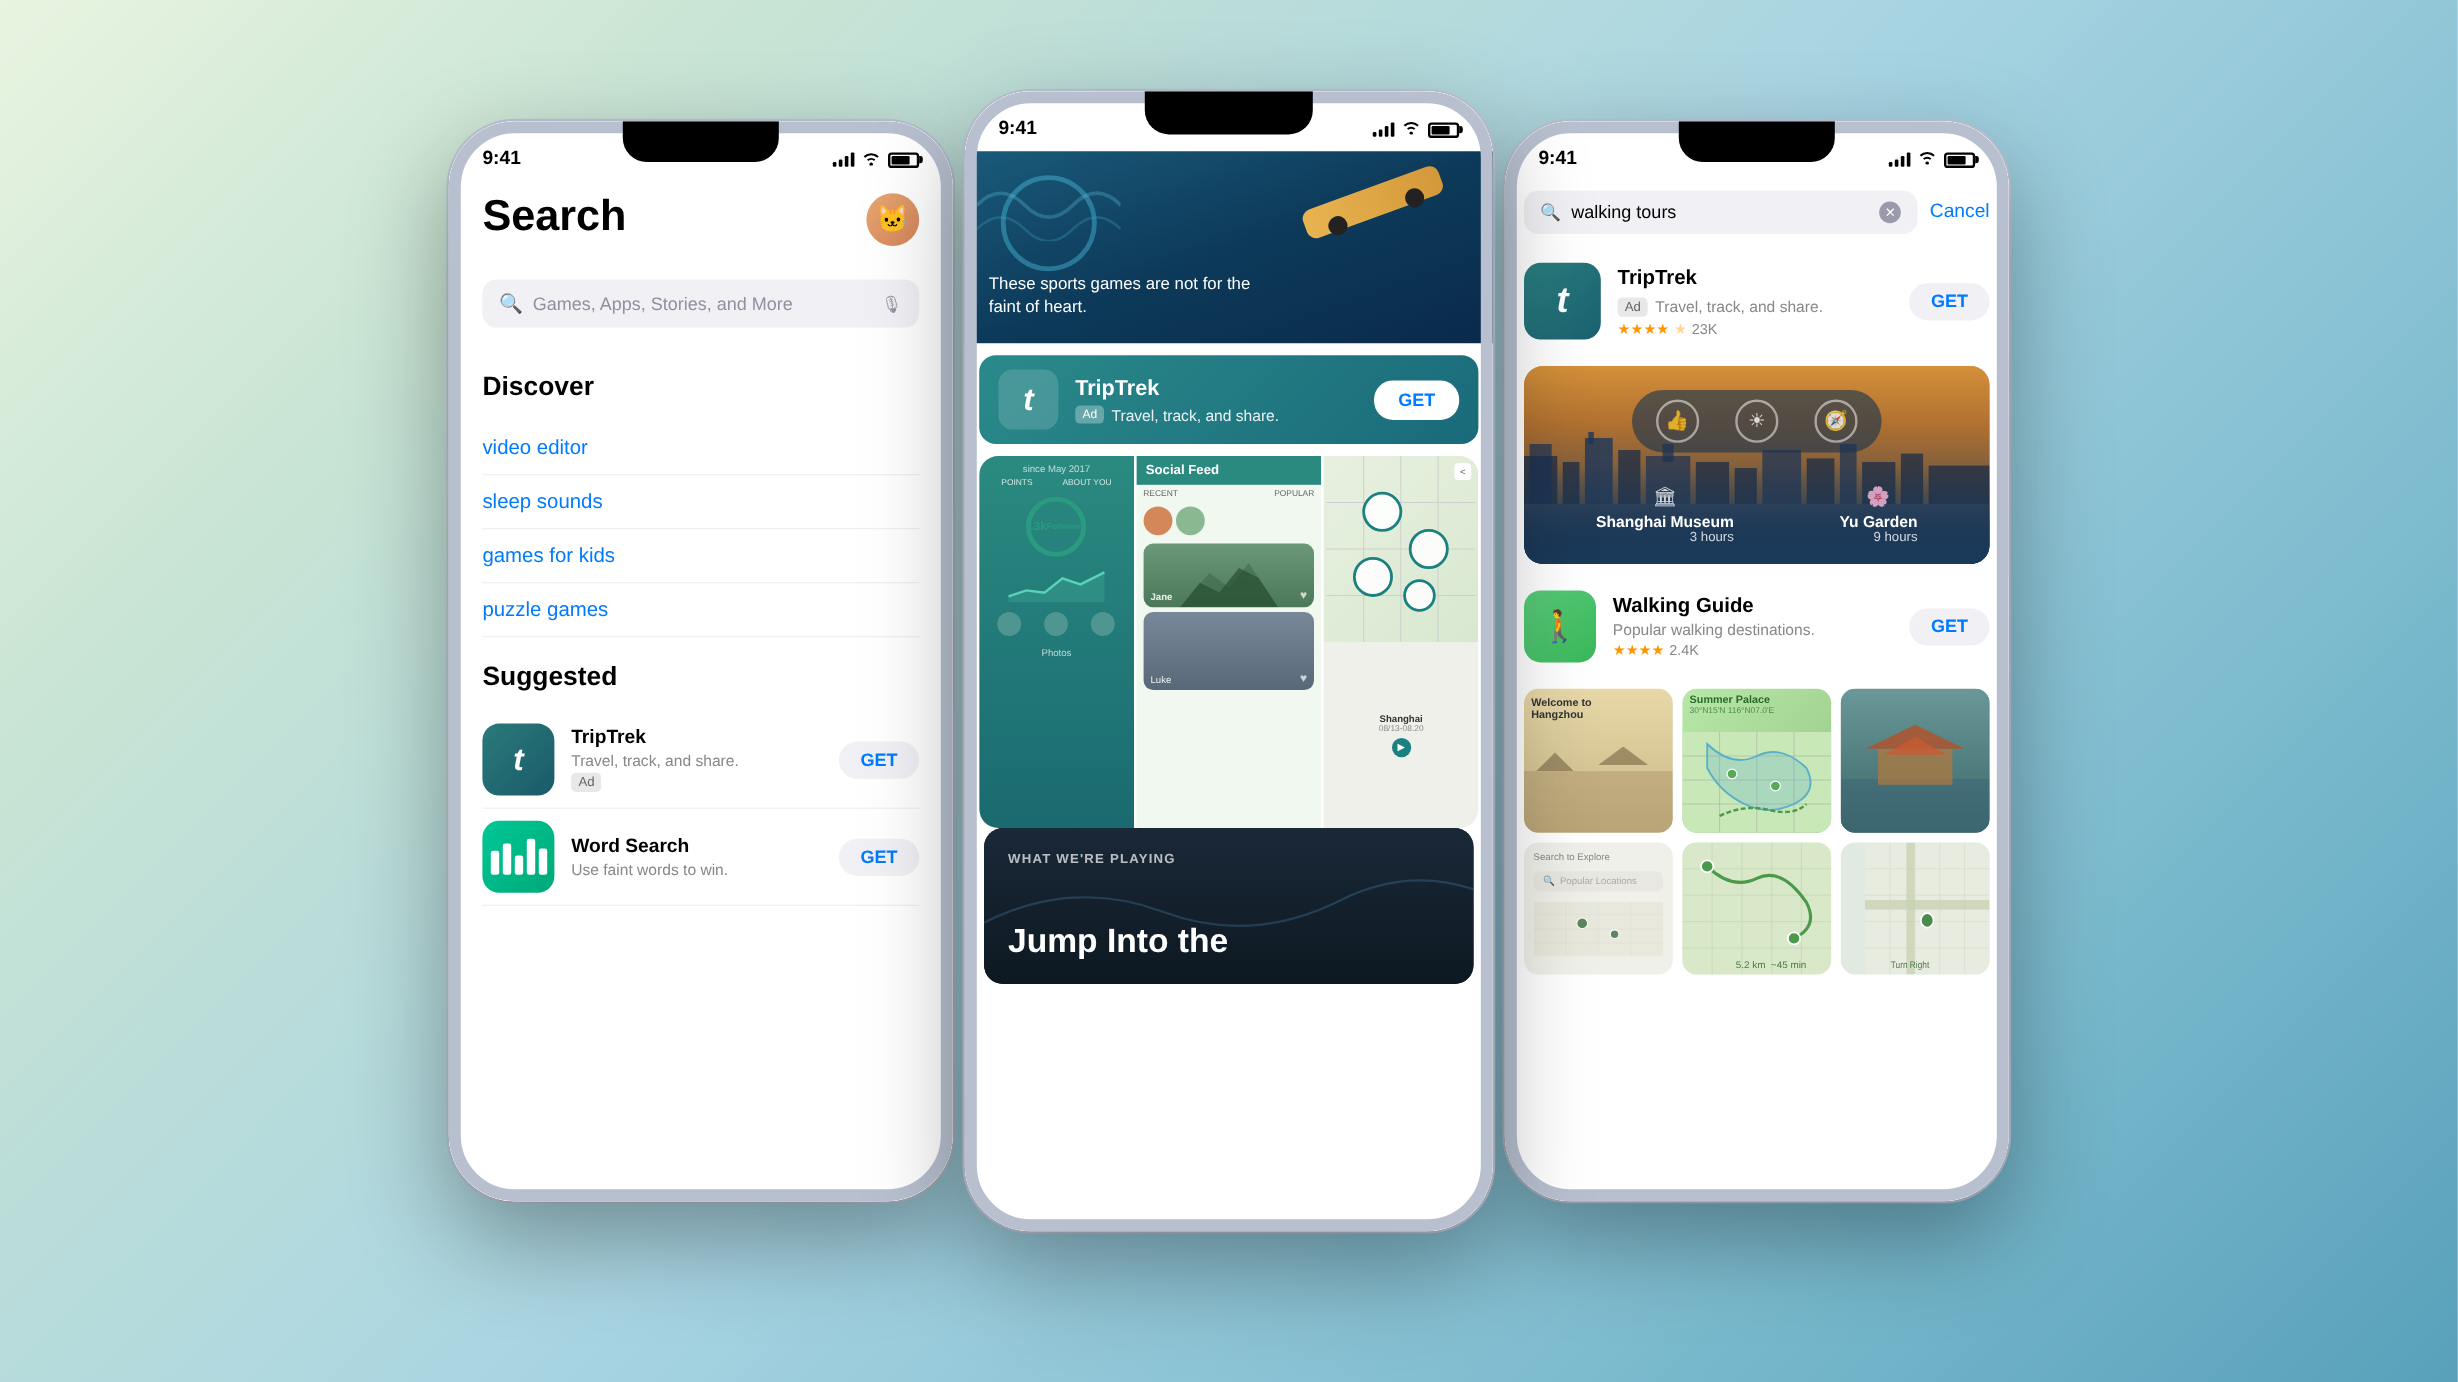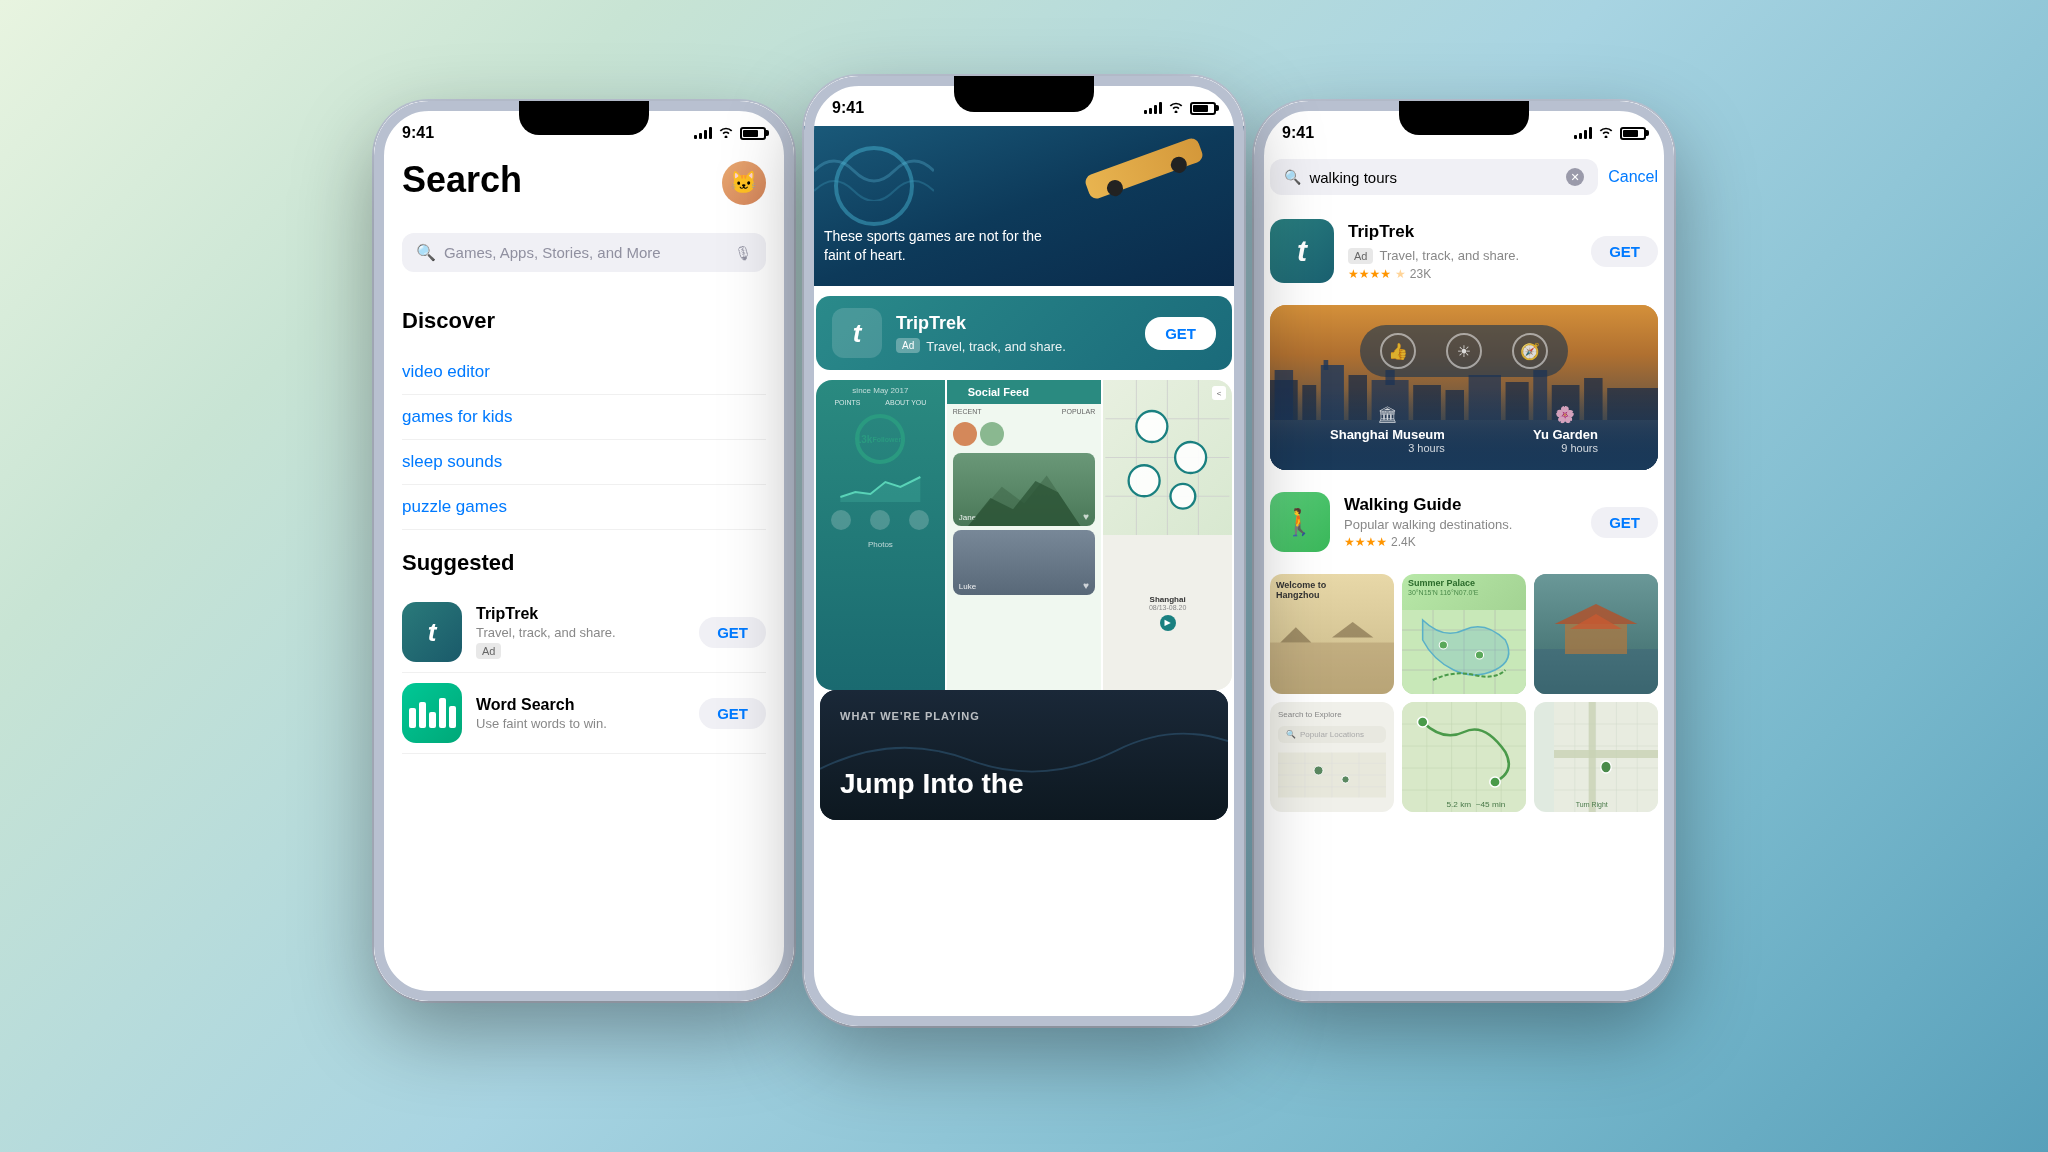--- a/index.html
+++ b/index.html
@@ -592,21 +592,21 @@
       justify-content: center;
       font-size: 10px;
       font-weight: 700;
       color: #2a9a80;
       margin: 8px auto;
     }
 
     .social-feed-header {
       background: #2a8a80;
       color: #fff;
-      padding: 6px 21px;
+      padding: 6px 8px;
       font-size: 11px;
       font-weight: 700;
     }
 
     
     .deco-board {
       position: absolute;
       top: 30px;
       right: 40px;
       width: 120px;
@@ -710,22 +710,22 @@
         <div class="search-bar">
           <span style="color:#9090a0;font-size:16px;">🔍</span>
           <span class="search-bar-text">Games, Apps, Stories, and More</span>
           <span style="color:#9090a0;font-size:14px;">🎙</span>
         </div>
       </div>
 
       <div class="discover-section">
         <h2 class="section-title">Discover</h2>
         <div class="discover-item">video editor</div>
+        <div class="discover-item">sleep sounds</div>
         <div class="discover-item">games for kids</div>
-        <div class="discover-item">sleep sounds</div>
         <div class="discover-item">puzzle games</div>
       </div>
 
       <div class="suggested-section">
         <h2 class="section-title">Suggested</h2>
 
         <div class="app-item">
           <div class="app-icon app-icon-triptrek">
             <span class="t-icon">t</span>
           </div>
@@ -848,21 +848,21 @@
         <div class="social-feed-header">Social Feed</div>
         <div style="display:flex;gap:4px;padding:4px 6px;font-size:7px;color:#666;">
           <span>RECENT</span>
             <span style="margin-left:auto;">POPULAR</span>
         </div>
         <div style="display:flex;gap:3px;padding:3px 6px;">
           <div style="width:24px;height:24px;border-radius:50%;background:#d4885a;overflow:hidden;"></div>
           <div style="width:24px;height:24px;border-radius:50%;background:#8ab890;overflow:hidden;"></div>
         </div>
 
-        <div style="margin:4px 6px;height:73px;border-radius:8px;background:linear-gradient(180deg,#6a9878,#4a7858);overflow:hidden;position:relative;">
+        <div style="margin:4px 6px;height:53px;border-radius:8px;background:linear-gradient(180deg,#6a9878,#4a7858);overflow:hidden;position:relative;font-weight:bold;">
           <div style="position:absolute;bottom:4px;left:6px;color:rgba(255,255,255,0.9);font-size:8px;">Jane</div>
           <div style="position:absolute;bottom:4px;right:6px;color:rgba(255,255,255,0.7);font-size:10px;">♥</div>
           <svg width="100%" height="100%" viewBox="0 0 100 65" style="position:absolute;top:0;left:0;">
             <polygon points="0,65 30,30 50,45 70,20 100,65" fill="rgba(60,100,70,0.5)"></polygon>
             <polygon points="0,65 20,40 40,50 60,25 80,35 100,65" fill="rgba(40,80,50,0.7)"></polygon>
           </svg>
         </div>
 
         <div style="margin:4px 6px;height:65px;border-radius:8px;background:linear-gradient(180deg,#788898,#586878);overflow:hidden;position:relative;">
           <div style="position:absolute;bottom:4px;left:6px;color:rgba(255,255,255,0.9);font-size:8px;">Luke</div>

